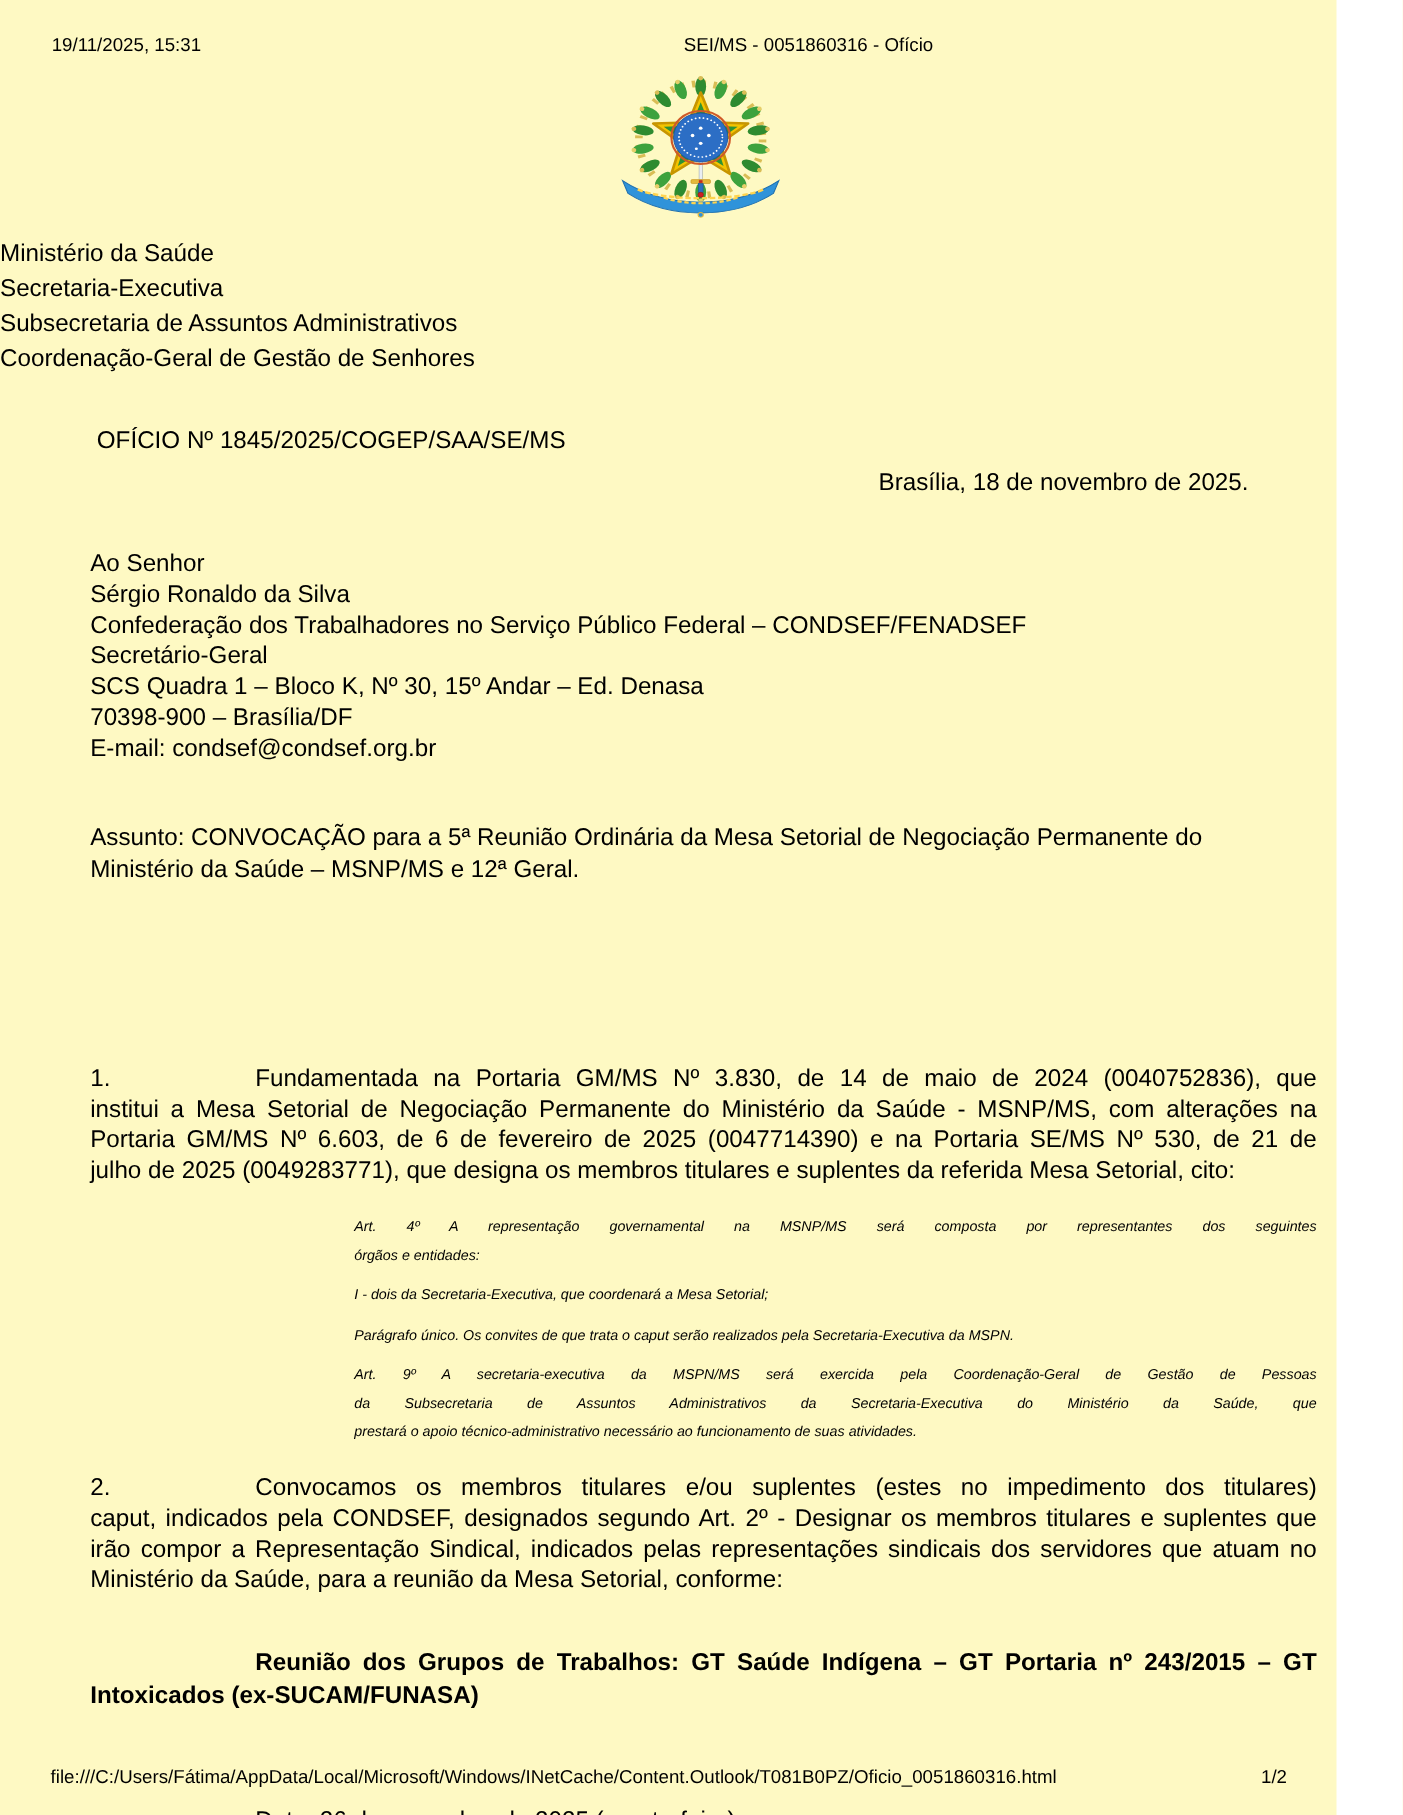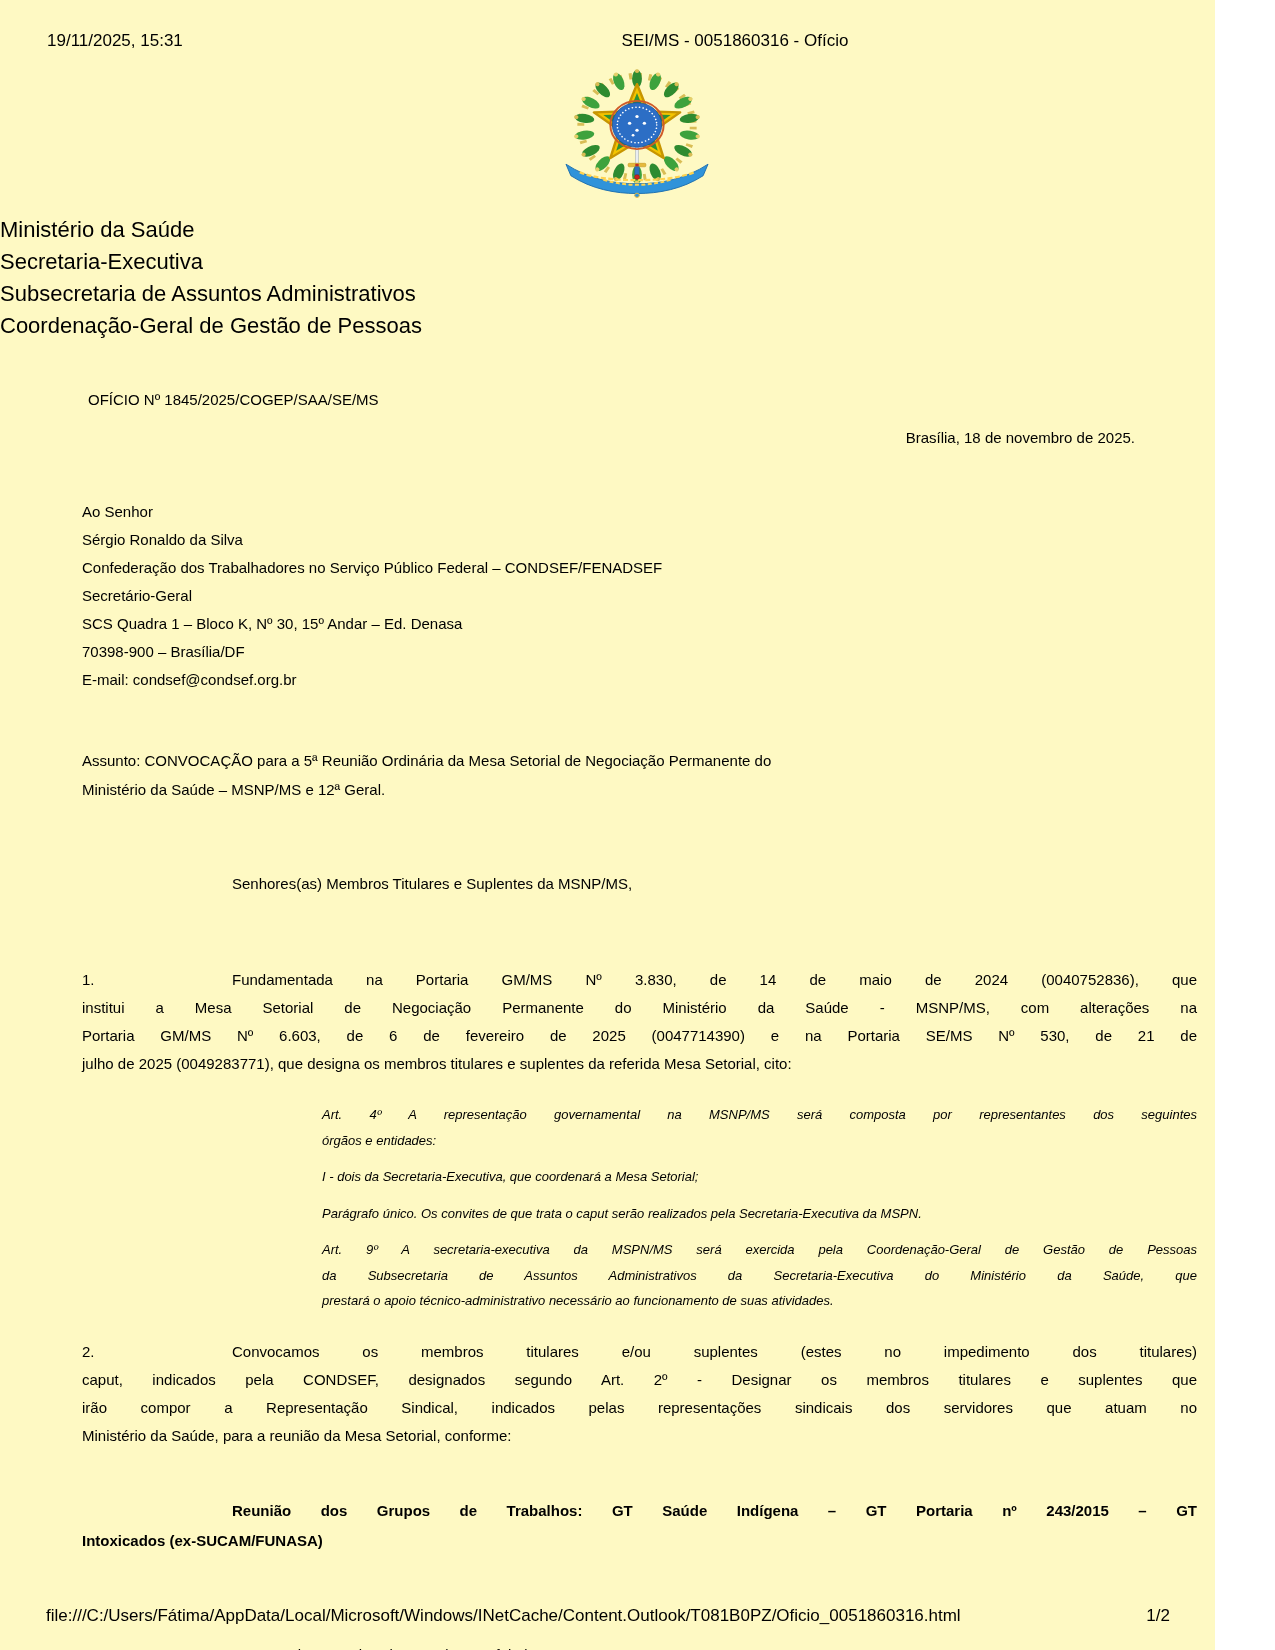--- a/index.html
+++ b/index.html
@@ -10,21 +10,21 @@
   .meta{font-size:17px;line-height:20px;color:#000;}
   .hdr-center{left:735px;top:31px;transform:translateX(-50%);white-space:nowrap;}
   .hdr-left{left:47px;top:31px;white-space:nowrap;}
   .ftr-left{left:46px;top:1606px;white-space:nowrap;}
   .ftr-right{right:45px;top:1606px;white-space:nowrap;}
   
   .emblem{left:564px;top:68px;}
   .org{left:0;top:214px;width:1275px;font-size:22px;line-height:32px;}
   .org div{text-align:center;}
   
-  .doc{font-size:15px;line-height:28px;}
+  .doc{font-size:22px;line-height:28px;}
   .oficio-number{left:88px;top:386px;white-space:nowrap;}
   .place-date{right:80px;top:424px;white-space:nowrap;}
   .recipient{left:82px;top:498px;width:1115px;}
   .subject{left:82px;top:746px;width:1115px;font-weight:normal;line-height:29px;}
   .salutation{left:232px;top:870px;white-space:nowrap;}
   .p1{left:82px;top:966px;width:1115px;}
   .quotes{left:322px;top:1102px;width:875px;font-style:italic;font-size:13px;line-height:25.5px;}
   .quote{margin:0 0 11px 0;}
   .p2{left:82px;top:1338px;width:1115px;}
   .meeting-heading{left:82px;top:1465px;width:1115px;font-weight:bold;line-height:30px;margin-top:31px;}
@@ -102,42 +102,41 @@
     <rect x="91" y="103" width="18" height="4" rx="1.2" fill="#e5b93c" stroke="#b8860b" stroke-width="0.5"></rect>
     <rect x="98.3" y="103.6" width="3.4" height="2.8" fill="#c22b22"></rect>
     <rect x="97.8" y="107" width="4.4" height="9" fill="#2e6fbe" stroke="#1b4e9b" stroke-width="0.5"></rect>
     <circle cx="100" cy="118.5" r="2.6" fill="#cc2222" stroke="#991111" stroke-width="0.5"></circle>
   </svg>
 
   <div class="abs org pl">
       <div><span>Ministério da Saúde</span></div>
       <div><span>Secretaria-Executiva</span></div>
       <div><span>Subsecretaria de Assuntos Administrativos</span></div>
-      <div><span>Coordenação-Geral de Gestão de Pessoas</span></div>
+      <div><span>Coordenação-Geral de Gestão de Senhores</span></div>
     </div>
 
   <div class="abs doc oficio-number">OFÍCIO Nº 1845/2025/COGEP/SAA/SE/MS</div>
   <div class="abs doc place-date">Brasília, 18 de novembro de 2025.</div>
 
   <div class="abs doc recipient pl">
       <div><span>Ao Senhor</span></div>
       <div><span>Sérgio Ronaldo da Silva</span></div>
       <div><span>Confederação dos Trabalhadores no Serviço Público Federal – CONDSEF/FENADSEF</span></div>
       <div><span>Secretário-Geral</span></div>
       <div><span>SCS Quadra 1 – Bloco K, Nº 30, 15º Andar – Ed. Denasa</span></div>
       <div><span>70398-900 – Brasília/DF</span></div>
       <div><span>E-mail: condsef@condsef.org.br</span></div>
     </div>
 
   <div class="abs doc subject pl">
       <div><span>Assunto: CONVOCAÇÃO para a 5ª Reunião Ordinária da Mesa Setorial de Negociação Permanente do</span></div>
       <div><span>Ministério da Saúde – MSNP/MS e 12ª Geral.</span></div>
     </div>
 
-  <div class="abs doc salutation">Senhores(as) Membros Titulares e Suplentes da MSNP/MS,</div>
 
   <div class="abs doc p1 jl">
       <div><span class="tab" style="width: 150px;">1.</span><span>Fundamentada na Portaria GM/MS Nº 3.830, de 14 de maio de 2024 (0040752836), que</span></div>
       <div><span>institui a Mesa Setorial de Negociação Permanente do Ministério da Saúde - MSNP/MS, com alterações na</span></div>
       <div><span>Portaria GM/MS Nº 6.603, de 6 de fevereiro de 2025 (0047714390) e na Portaria SE/MS Nº 530, de 21 de</span></div>
       <div><span>julho de 2025 (0049283771), que designa os membros titulares e suplentes da referida Mesa Setorial, cito:</span></div>
     </div>
 
   <div class="abs quotes">
     <div class="quote jl">

